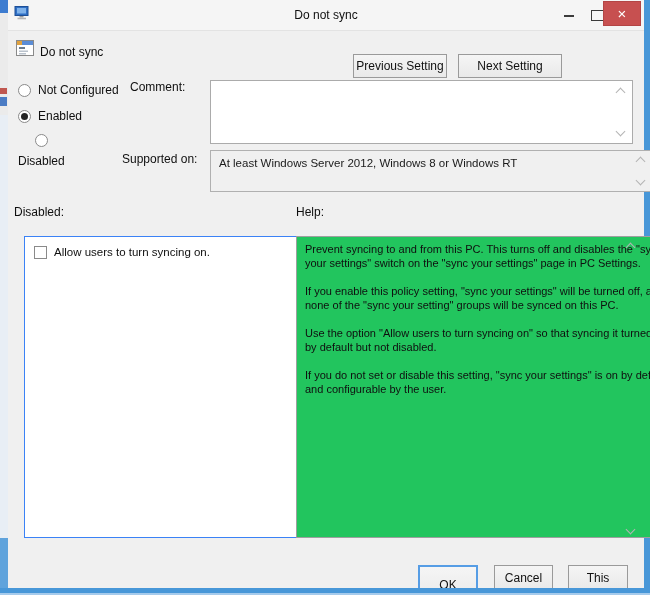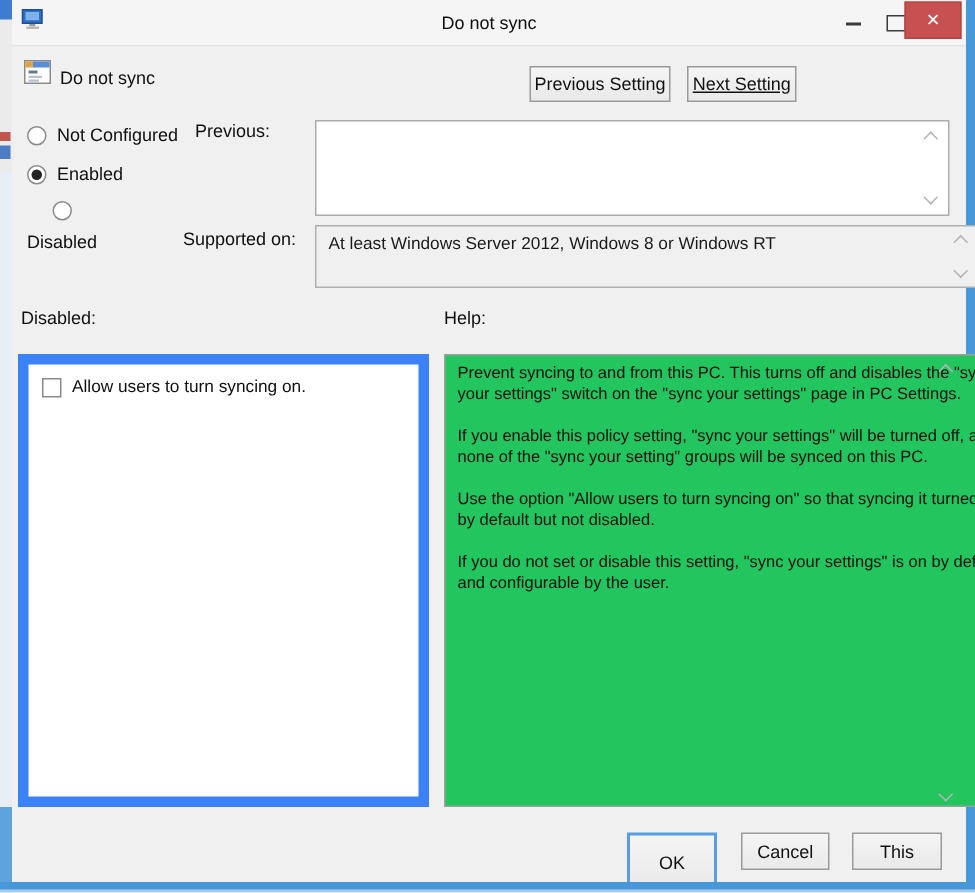--- a/index.html
+++ b/index.html
@@ -32,23 +32,23 @@
   .cap-max .box { width:11px; height:9px; border:1.5px solid #3b3b3b; background:transparent; }
   .cap-close { left:595px; top:1px; width:38px; height:25px; background:#c75050;
                color:#fff; display:flex; align-items:center; justify-content:center;
                font-size:15px; border:1px solid #b34545; box-sizing:border-box; }
 
   
   .hdr-icon { left:8px; top:40px; }
   .hdr-label { left:32px; top:45px; font-size:12px; color:#0f0f0f; }
   .btn { background:linear-gradient(#f5f5f5,#e9e9e9); border:1px solid #9a9a9a;
          font-size:12px; color:#111; display:flex; align-items:center; justify-content:center;
-         box-sizing:border-box; cursor:default; }
+         box-sizing:border-box; cursor:default;margin-top:10px; }
   .btn-prev { left:345px; top:44px; width:94px; height:24px; }
-  .btn-next { left:450px; top:44px; width:73px; height:24px;text-decoration:underline; }
+  .btn-next { left:450px; top:44px; width:104px; height:24px; }
 
   
   .radio-row { left:10px; height:16px; display:flex; align-items:center; gap:7px; }
   .radio { width:13px; height:13px; border:1px solid #8a8a8a; border-radius:50%; background:#fff;
            position:relative; flex:none; box-sizing:border-box; }
   .radio.checked::after { content:""; position:absolute; left:2px; top:2px; right:2px; bottom:2px;
            background:#242424; border-radius:50%; }
   .radio-label { font-size:12px; color:#0f0f0f; white-space:nowrap; }
   .row-nc { top:82px; } .row-en { top:108px; } .row-di { top:134px;flex-direction:column; }
 
@@ -63,22 +63,22 @@
   .supported-text { left:8px; top:6px; font-size:11.5px; color:#1a1a1a; width:380px; }
 
   .chev { display:inline-block; width:6px; height:6px;
           border-style:solid; border-color:#b4b4b4; border-width:0 1.5px 1.5px 0; }
   .chev-up { transform:rotate(-135deg); }
   .chev-down { transform:rotate(45deg); }
 
   .lbl-options { left:6px; top:205px; }
   .lbl-help { left:288px; top:205px; }
 
-  .options-box { left:4px; top:236px; width:274px; height:302px; background:#fff;
-                 border:7px solid #3b82f6; box-sizing:border-box; }
+  .options-box { left:16px; top:236px; width:274px; height:302px; background:#fff;
+                 border:1px solid #3b82f6; box-sizing:border-box; }
   .chk-row { left:9px; top:9px; display:flex; align-items:flex-start; gap:7px; position:absolute; }
   .checkbox { width:13px; height:13px; border:1px solid #8a8a8a; background:#fff; flex:none; box-sizing:border-box; }
   .chk-label { font-size:11.5px; color:#0f0f0f; }
 
   .help-box { left:288px; top:236px; width:391px; height:302px; background:#22c55e;
               border:1px solid #9f9f9f; box-sizing:border-box; padding:5px 8px; overflow:hidden; }
   .help-box p { margin:0 0 14px 0; font-size:11px; line-height:14px; color:#0f0f0f; }
   .help-chev-up { left:619px; top:244px; }
   .help-chev-down { left:619px; top:526px; }
 
@@ -140,21 +140,21 @@
     </div>
     <div class="abs radio-row row-en">
       <span class="radio checked"></span>
       <span class="radio-label">Enabled</span>
     </div>
     <div class="abs radio-row row-di">
       <span class="radio"></span>
       <span class="radio-label">Disabled</span>
     </div>
 
-    <div class="abs field-label lbl-comment">Previous:</div>
+    <div class="abs field-label lbl-comment">Comment:</div>
     <div class="abs comment-box">
       <span class="abs chev chev-up" style="right:8px; top:8px;"></span>
       <span class="abs chev chev-down" style="right:8px; bottom:8px;"></span>
     </div>
 
     <div class="abs field-label lbl-supported">Supported on:</div>
     <div class="abs supported-box">
       <span class="abs supported-text">At least Windows Server 2012, Windows 8 or Windows RT</span>
       <span class="abs chev chev-up" style="right:8px; top:7px;"></span>
       <span class="abs chev chev-down" style="right:8px; bottom:7px;"></span>

